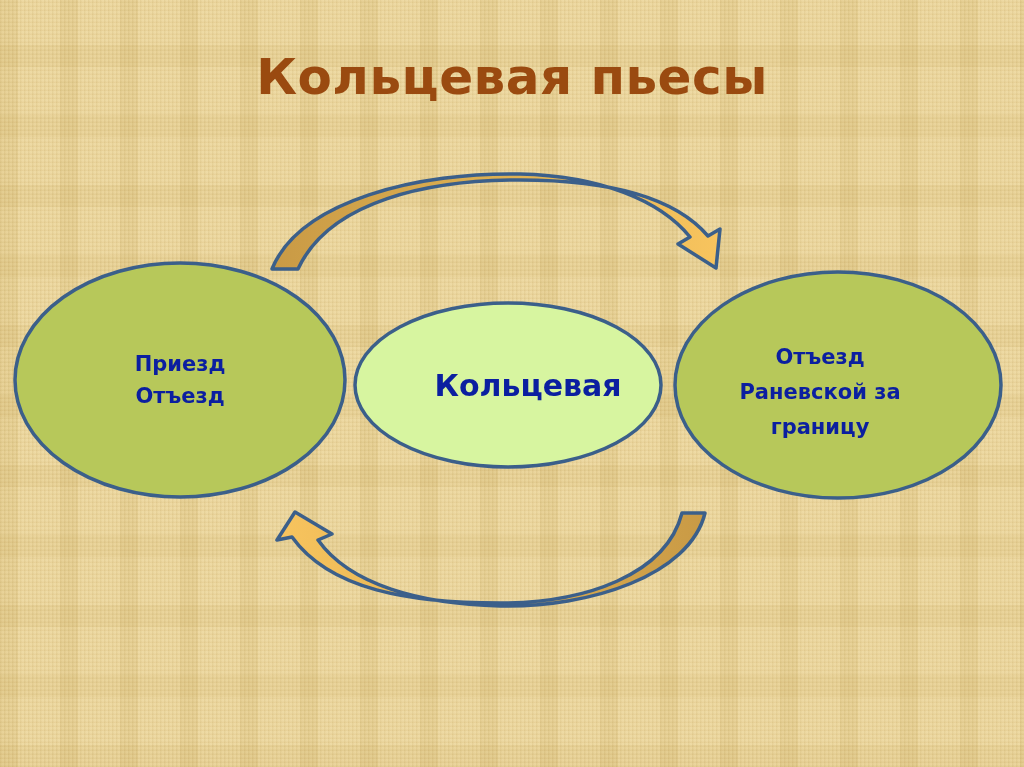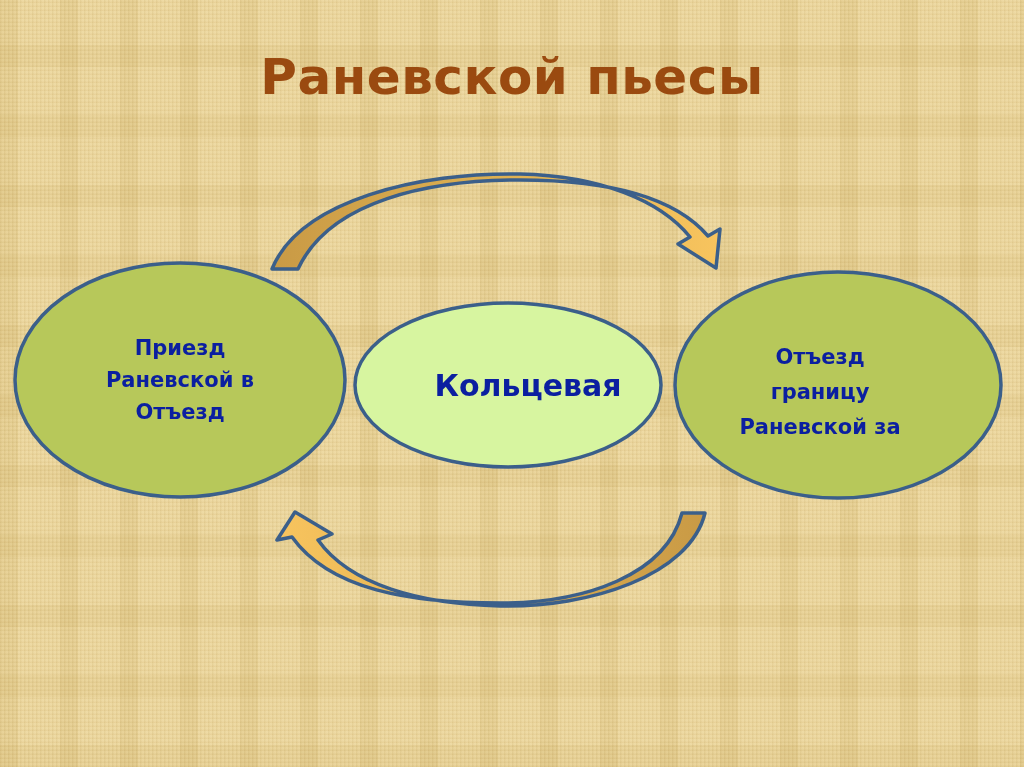--- a/index.html
+++ b/index.html
@@ -20,21 +20,21 @@
   svg.diagram { position: absolute; left: 0; top: 0; }
   .label {
     position: absolute; text-align: center; font-weight: bold; color: #0b1fa0;
     display: flex; align-items: center; justify-content: center;
   }
   .label span { display: block; }
 </style>
 </head>
 <body>
 
-<div class="title">Раневской пьесы</div>
+<div class="title">Кольцевая пьесы</div>
 
 <svg class="diagram" width="1024" height="767" viewBox="0 0 1024 767">
   <defs>
     <linearGradient id="gradTop" x1="0" y1="0" x2="1" y2="0">
       <stop offset="0" stop-color="#c99a45"></stop>
       <stop offset="0.45" stop-color="#dcae50"></stop>
       <stop offset="1" stop-color="#f8c45e"></stop>
     </linearGradient>
     <linearGradient id="gradBottom" x1="1" y1="0" x2="0" y2="0">
       <stop offset="0" stop-color="#c99a45"></stop>
@@ -67,25 +67,24 @@
 
   <ellipse cx="180" cy="380" rx="165" ry="117" fill="#b7c85a" stroke="#3b5f8a" stroke-width="3.5"></ellipse>
 
   <ellipse cx="508" cy="385" rx="153" ry="82" fill="#d7f5a0" stroke="#3b5f8a" stroke-width="3.5"></ellipse>
 
   <ellipse cx="838" cy="385" rx="163" ry="113" fill="#b7c85a" stroke="#3b5f8a" stroke-width="3.5"></ellipse>
 </svg>
 
 <div class="label" style="left:60px; top:320px; width:240px; height:120px; flex-direction:column; font-size:21px; line-height:32px;">
   <span>Приезд</span>
-  <span>Раневской в</span>
   <span>Отъезд</span>
 </div>
 
 <div class="label" style="left:388px; top:355px; width:280px; height:60px; font-size:30px;">
   <span>Кольцевая</span>
 </div>
 
 <div class="label" style="left:690px; top:332px; width:260px; height:120px; flex-direction:column; font-size:21px; line-height:35px;">
   <span>Отъезд</span>
+  <span>Раневской за</span>
   <span>границу</span>
-  <span>Раневской за</span>
 </div>
 
 </body></html>

